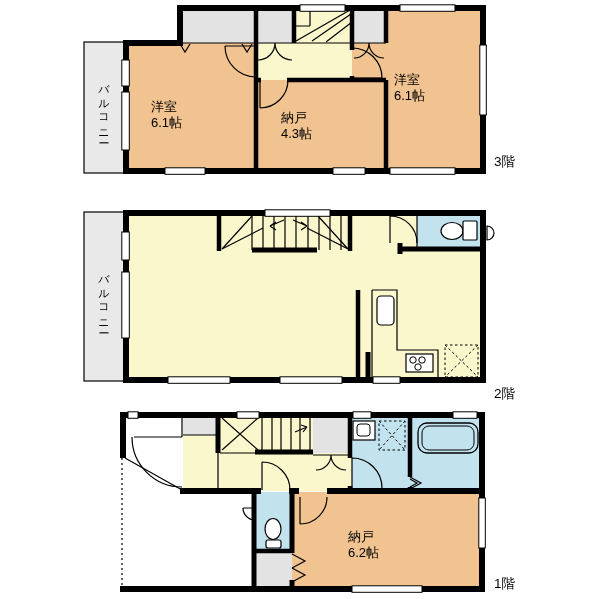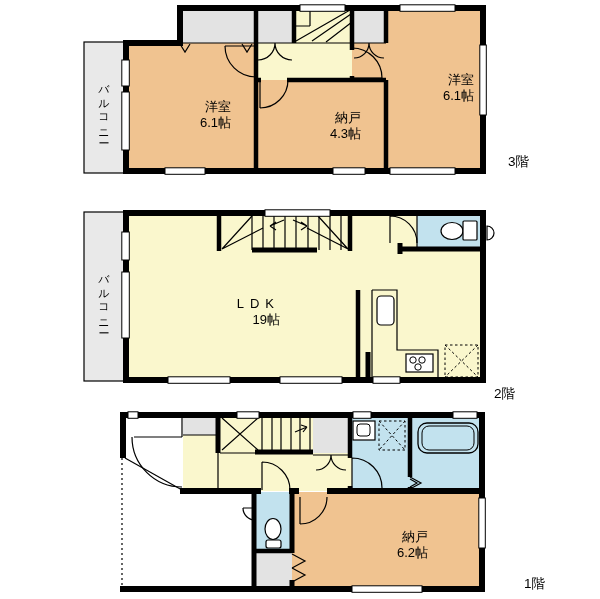--- a/index.html
+++ b/index.html
@@ -8,21 +8,21 @@
   #plan svg{position:absolute;left:0;top:0;}
   .w6{stroke:#000;stroke-width:6;fill:none;stroke-linecap:butt}
   .w5{stroke:#000;stroke-width:5;fill:none;stroke-linecap:butt}
   .w4{stroke:#000;stroke-width:4.5;fill:none;stroke-linecap:butt}
   .t{stroke:#000;stroke-width:1.2;fill:none}
   .t2{stroke:#000;stroke-width:1;fill:none}
   .win{fill:#fff;stroke:#000;stroke-width:1}
   .fix{fill:#fff;stroke:#000;stroke-width:1.2}
   .dash{stroke:#000;stroke-width:1;fill:none;stroke-dasharray:2.5 2.5}
   .dot{stroke:#000;stroke-width:1.2;fill:none;stroke-dasharray:2 3}
-  .rlabel{position:absolute;text-align:right;font-size:13px;line-height:16px;white-space:nowrap}
+  .rlabel{position:absolute;text-align:left;font-size:13px;line-height:16px;white-space:nowrap}
   .rlabel .nm.sp{letter-spacing:6px;padding-left:6px}
   .flabel{position:absolute;font-size:13.5px;line-height:16px;white-space:nowrap}
   .vtext{position:absolute;writing-mode:vertical-rl;text-orientation:mixed;
          font-size:11px;letter-spacing:2.5px;text-align:center;white-space:nowrap}
 </style>
 </head>
 <body>
 
 <div id="plan">
 <svg width="600" height="599" viewBox="0 0 600 599">
@@ -227,26 +227,22 @@
   <div class="sz">6.1帖</div>
 </div>
 <div class="rlabel" style="left:281px;top:110px;width:80px">
   <div class="nm">納戸</div>
   <div class="sz">4.3帖</div>
 </div>
 <div class="rlabel" style="left:394px;top:72px;width:80px">
   <div class="nm">洋室</div>
   <div class="sz">6.1帖</div>
 </div>
-<div class="rlabel" style="left:200px;top:296px;width:80px">
-  <div class="nm sp">LDK</div>
-  <div class="sz">19帖</div>
-</div>
 <div class="rlabel" style="left:348px;top:529px;width:80px">
   <div class="nm">納戸</div>
   <div class="sz">6.2帖</div>
 </div>
 
-<div class="flabel" style="left:508px;top:154px">3階</div>
+<div class="flabel" style="left:494px;top:154px">3階</div>
 <div class="flabel" style="left:494px;top:386px">2階</div>
-<div class="flabel" style="left:524px;top:576px">1階</div>
+<div class="flabel" style="left:494px;top:576px">1階</div>
 
 </div>
 
 </body></html>

